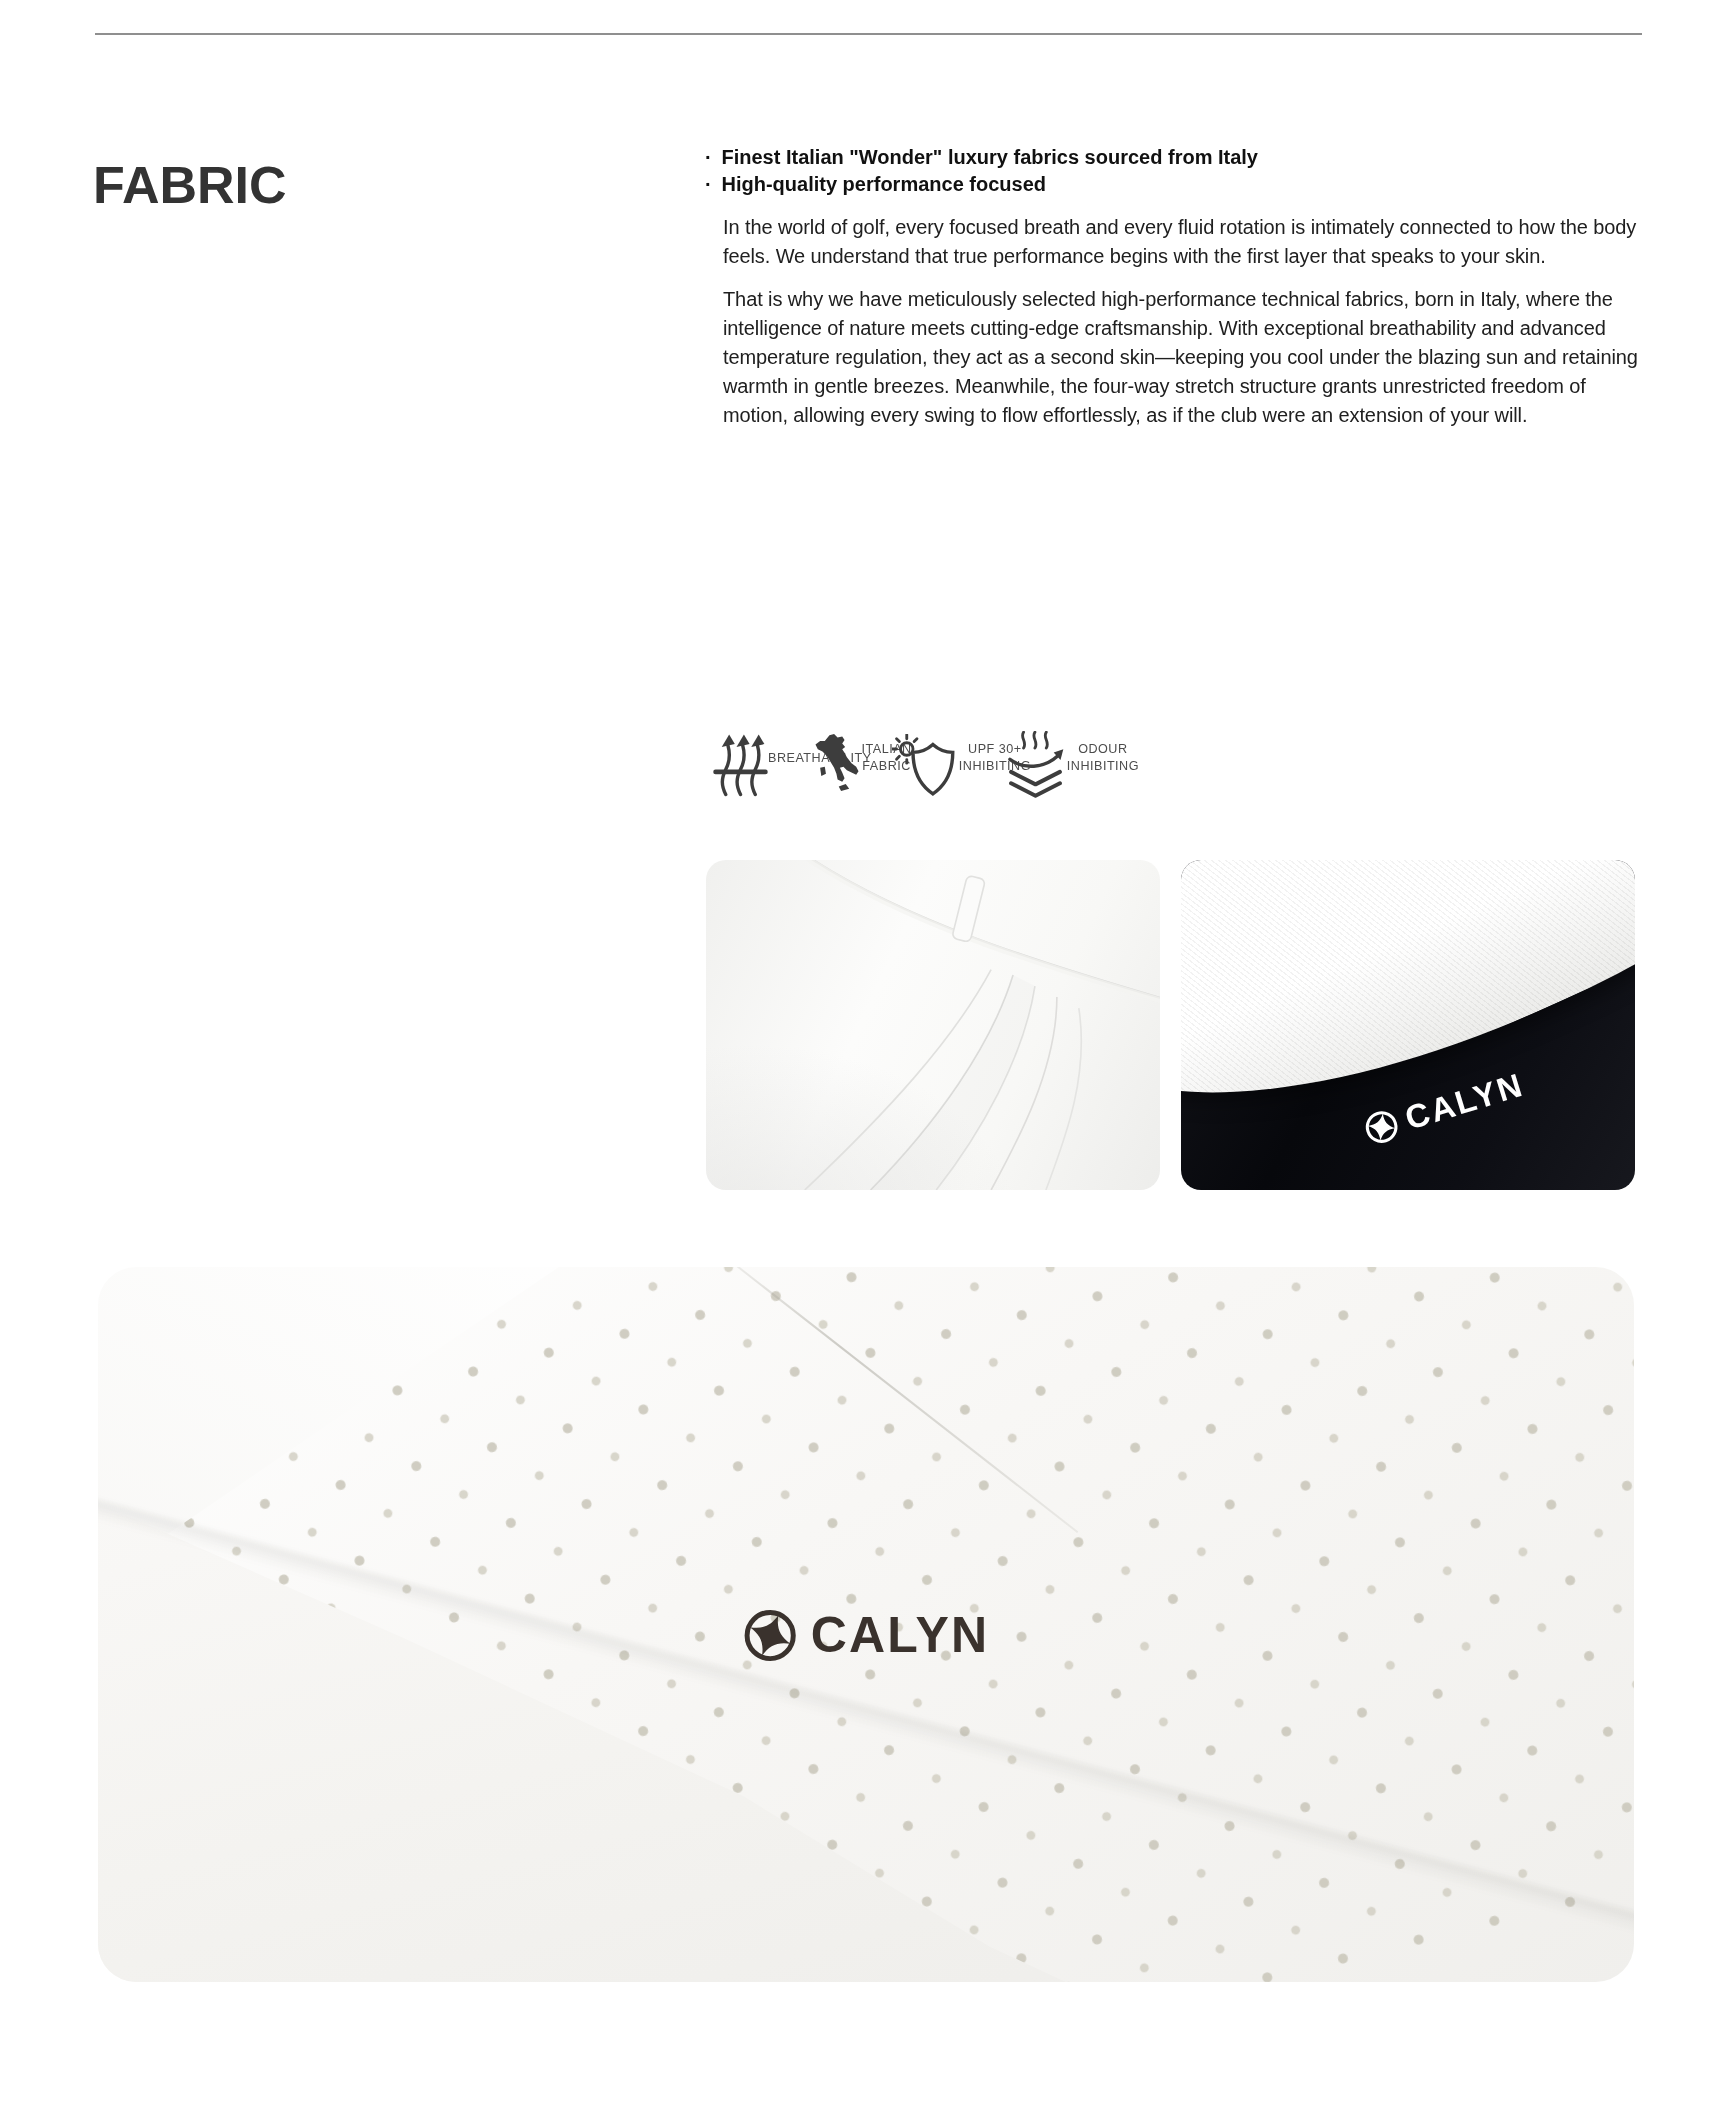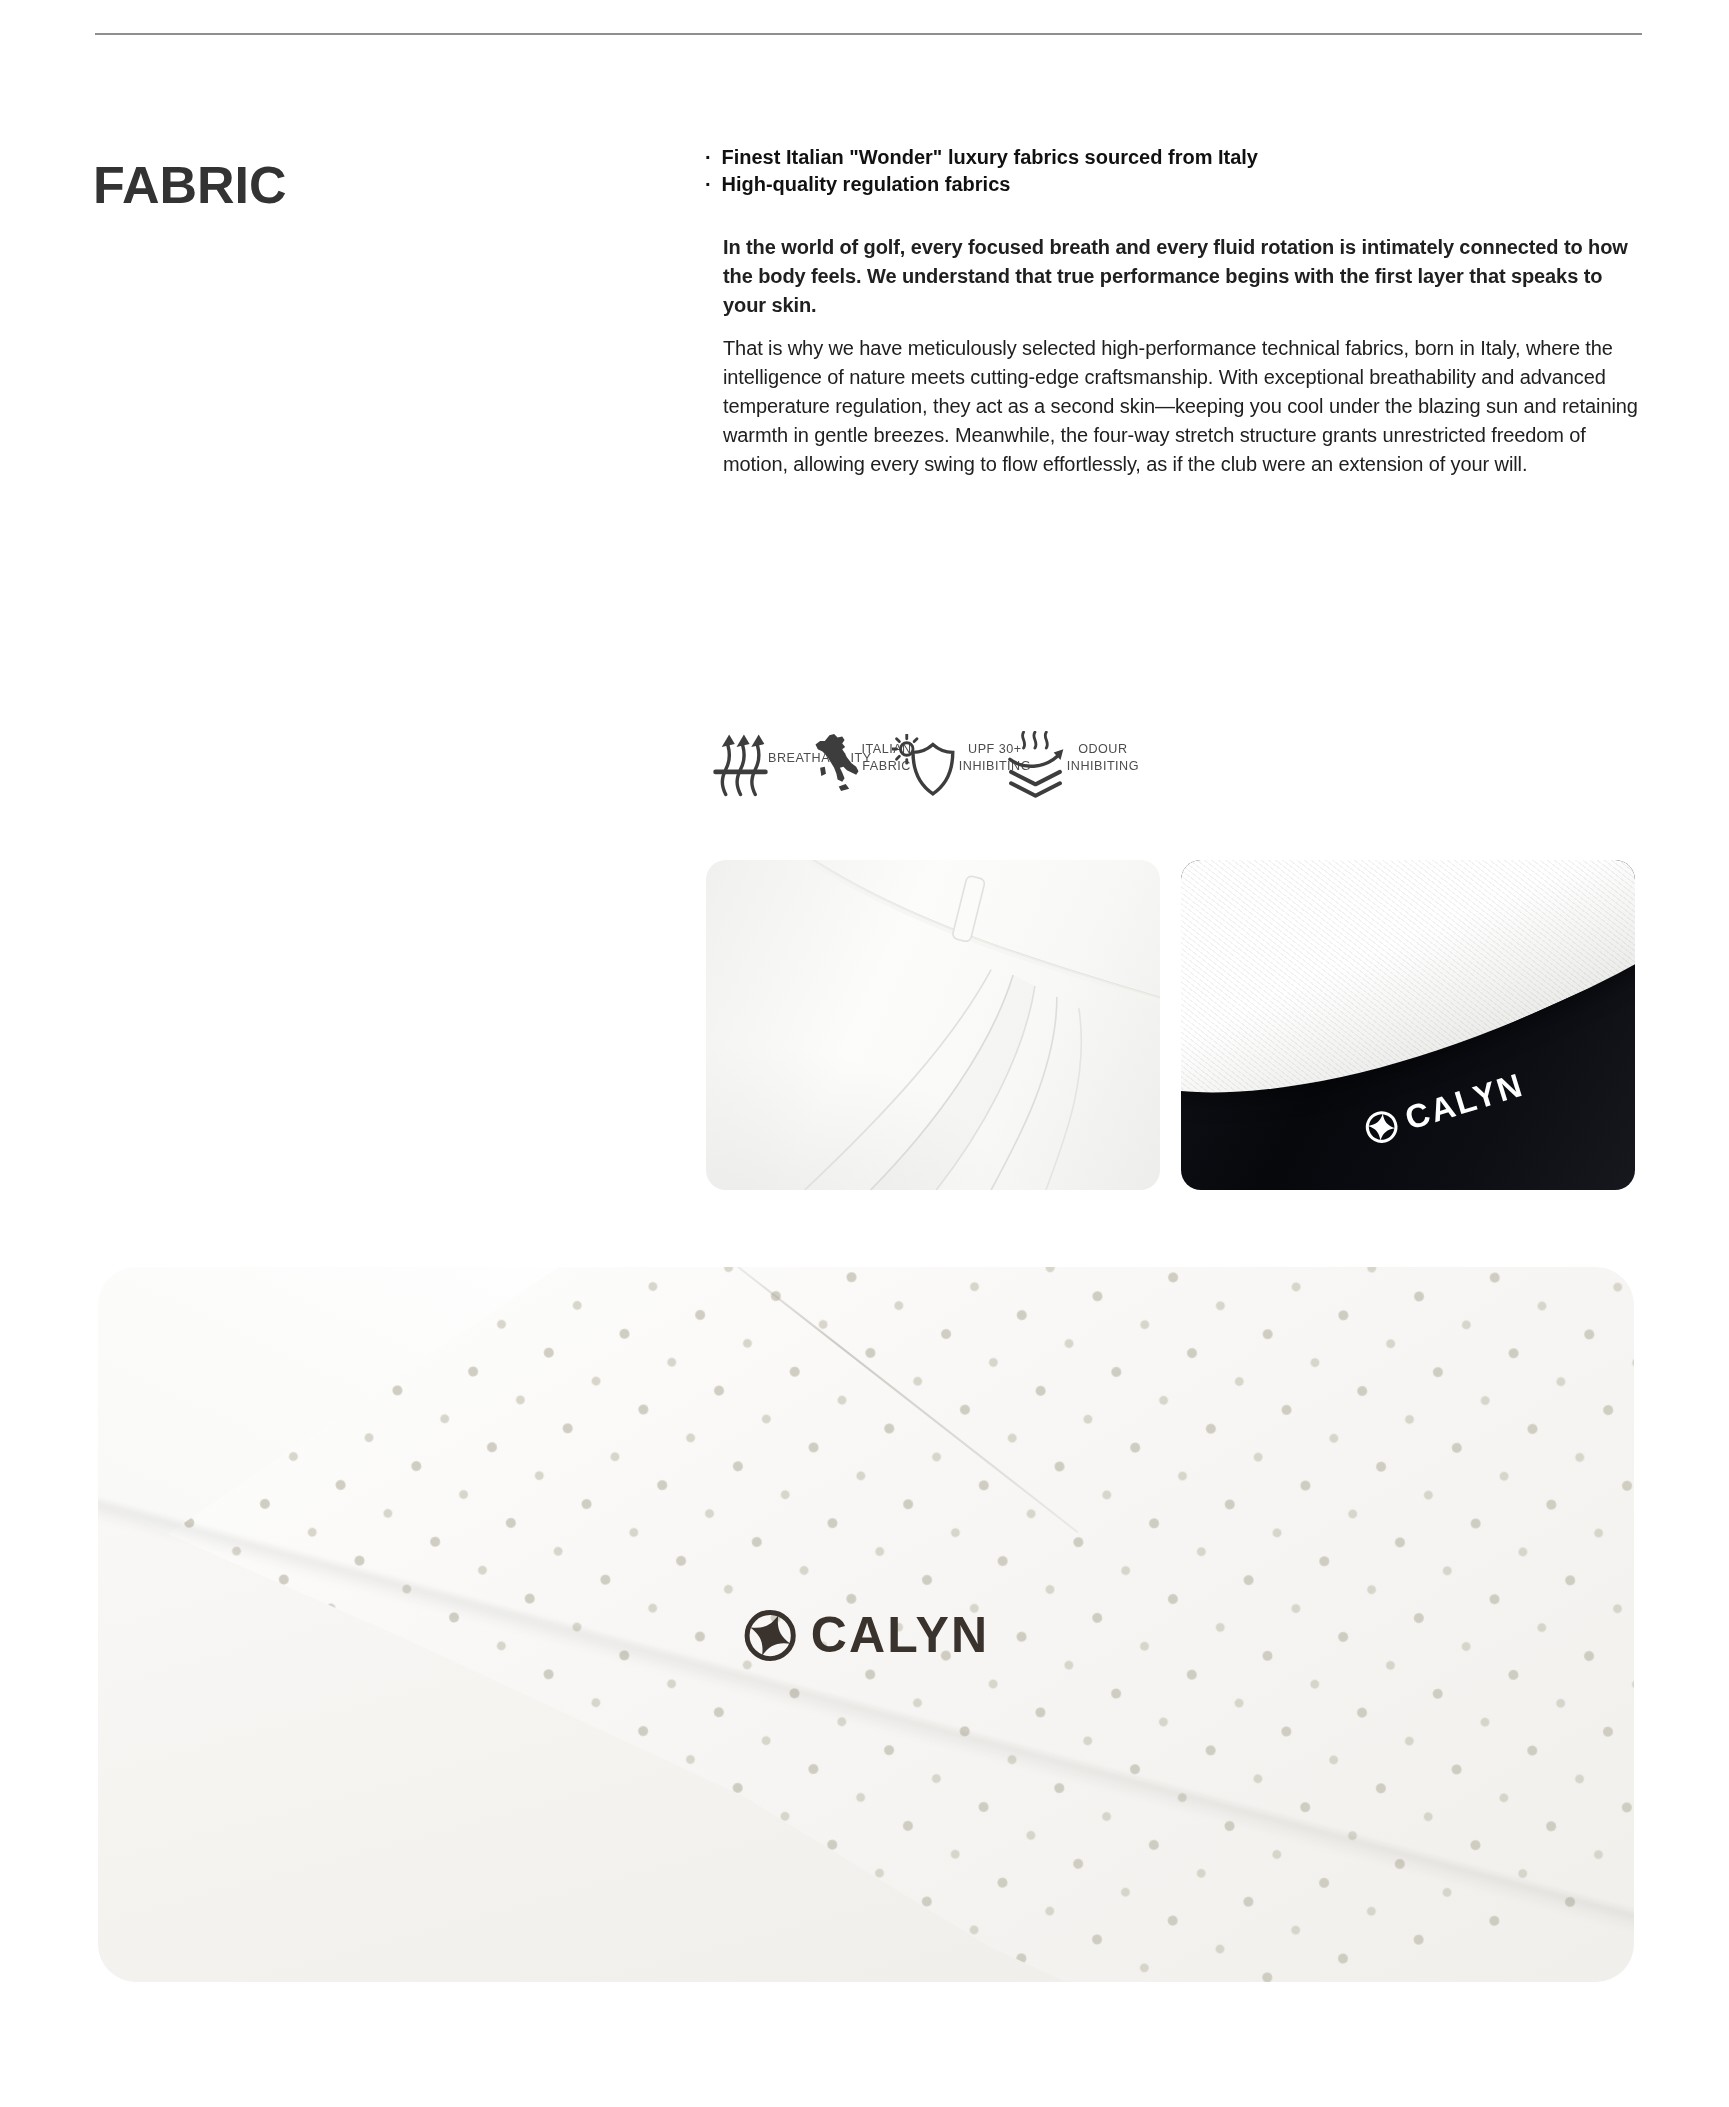--- a/index.html
+++ b/index.html
@@ -16,21 +16,21 @@
   .page-title{
     position:absolute;left:93px;top:155px;margin:0;
     font-size:52px;font-weight:700;letter-spacing:0px;color:var(--c-heading);
   }
   
   .copy{position:absolute;left:705px;top:144px;width:939px;color:var(--c-body);}
   .bullets{list-style:none;margin:0;padding:0;font-size:20px;line-height:27.4px;font-weight:700;color:#111;}
   .bullets li{display:flex;}
   .bullet-dot{width:16.5px;flex:0 0 16.5px;text-align:left;}
   .copy p{margin:0 0 0 18px;font-size:20px;line-height:29px;font-weight:400;letter-spacing:-0.1px;}
-  .copy p.first{margin-top:34px;font-weight:bold;}
+  .copy p.first{margin-top:14px;}
   .copy p + p{margin-top:14px;}
   
   .features{position:absolute;left:713px;top:711px;display:flex;align-items:flex-end;color:var(--c-icon);}
   .feature{display:flex;flex-direction:row;align-items:center;}
   .f1{width:93px;} .f2{width:77px;margin-left:5.5px;} .f3{width:93px;margin-left:3.3px;} .f4{width:88px;margin-left:19px;}
   .icon-box{height:87px;display:flex;align-items:flex-end;justify-content:center;}
   .icon-box svg{display:block;}
   .feature-label{margin-top:6.6px;font-size:12.6px;line-height:16.5px;letter-spacing:0.5px;color:var(--c-label);text-align:center;font-weight:400;}
   .feature-label span{display:block;}
   
@@ -106,21 +106,21 @@
 <h1 class="page-title">FABRIC</h1>
 
 <div class="copy">
   <ul class="bullets">
     <li>
       <span class="bullet-dot">·</span>
       <span>Finest Italian "Wonder" luxury fabrics sourced from Italy</span>
     </li>
     <li>
       <span class="bullet-dot">·</span>
-      <span>High-quality regulation fabrics</span>
+      <span>High-quality performance focused</span>
     </li>
   </ul>
   <p class="first">In the world of golf, every focused breath and every fluid rotation is intimately connected to how the body feels. We understand that true performance begins with the first layer that speaks to your skin.</p>
   <p>That is why we have meticulously selected high-performance technical fabrics, born in Italy, where the intelligence of nature meets cutting-edge craftsmanship. With exceptional breathability and advanced temperature regulation, they act as a second skin—keeping you cool under the blazing sun and retaining warmth in gentle breezes. Meanwhile, the four-way stretch structure grants unrestricted freedom of motion, allowing every swing to flow effortlessly, as if the club were an extension of your will.</p>
 </div>
 
 <div class="features">
 
   <div class="feature f1">
     <div class="icon-box">

